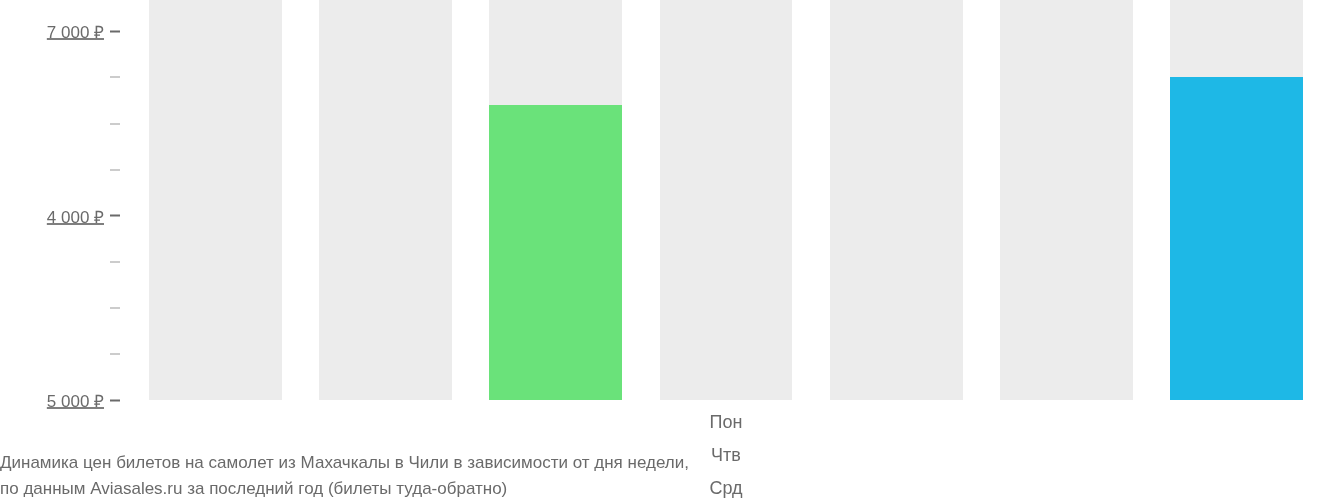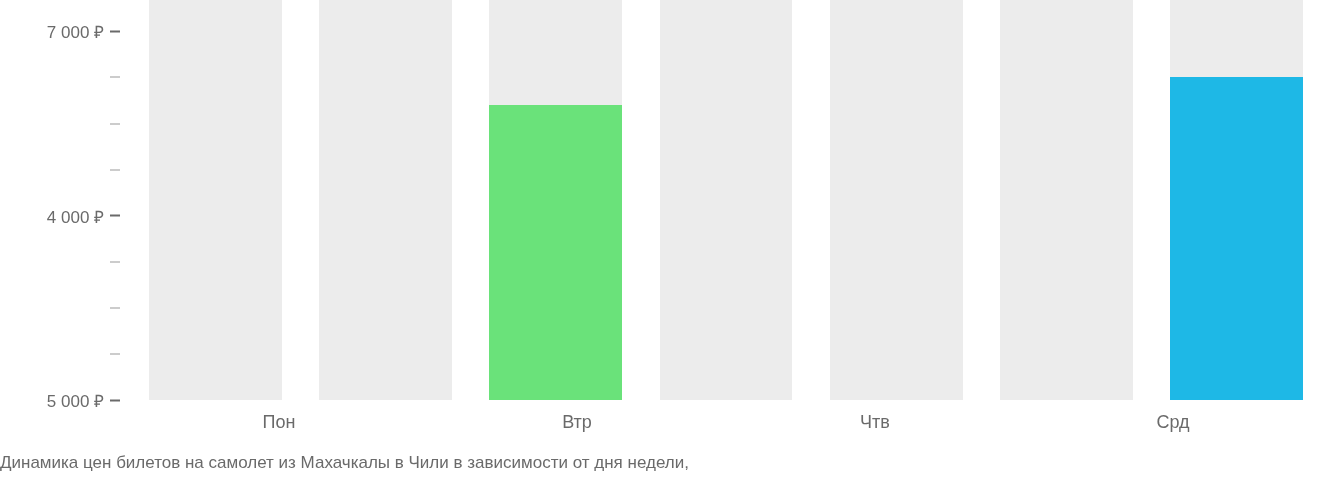--- a/index.html
+++ b/index.html
@@ -33,20 +33,21 @@
       width: 130px;
       height: 400px;
     }
     .y-tick {
       position: absolute;
       right: 10px;
       transform: translateY(-50%);
       display: flex;
       align-items: center;
       gap: 6px;
+      text-decoration: underline;
     }
     .y-tick-label {
       font-size: 17px;
       color: #6a6a6a;
       white-space: nowrap;
     }
     .y-tick-mark {
       width: 10px;
       height: 2px;
       background: #6a6a6a;
@@ -86,20 +87,21 @@
       left: 0;
       right: 0;
     }
     .x-axis {
       position: absolute;
       left: 130px;
       right: 10px;
       top: 400px;
       height: 40px;
       display: flex;
+      flex-direction: column;
     }
     .x-label {
       flex: 1;
       text-align: center;
       font-size: 18px;
       color: #6a6a6a;
       padding-top: 12px;
     }
     .caption {
       position: absolute;
@@ -164,22 +166,22 @@
           <div class="bar" style="height: 400px; background: transparent;">
             <div class="bar-segment" style="bottom: 322.581px; height: 77.4194px; background: rgb(236, 236, 236);"></div>
             <div class="bar-segment" style="bottom: 0px; height: 322.581px; background: rgb(30, 184, 230);"></div>
           </div>
         </div>
       </div>
   </div>
 
   <div class="x-axis">
       <div class="x-label">Пон</div>
-      <div class="x-label">Втр</div>
       <div class="x-label">Чтв</div>
       <div class="x-label">Срд</div>
     </div>
 
   <div class="caption">
     <div>Динамика цен билетов на самолет из Махачкалы в Чили в зависимости от дня недели,</div>
+    <div>по данным Aviasales.ru за последний год (билеты туда-обратно)</div>
   </div>
 
 </div>
 
 </body></html>

